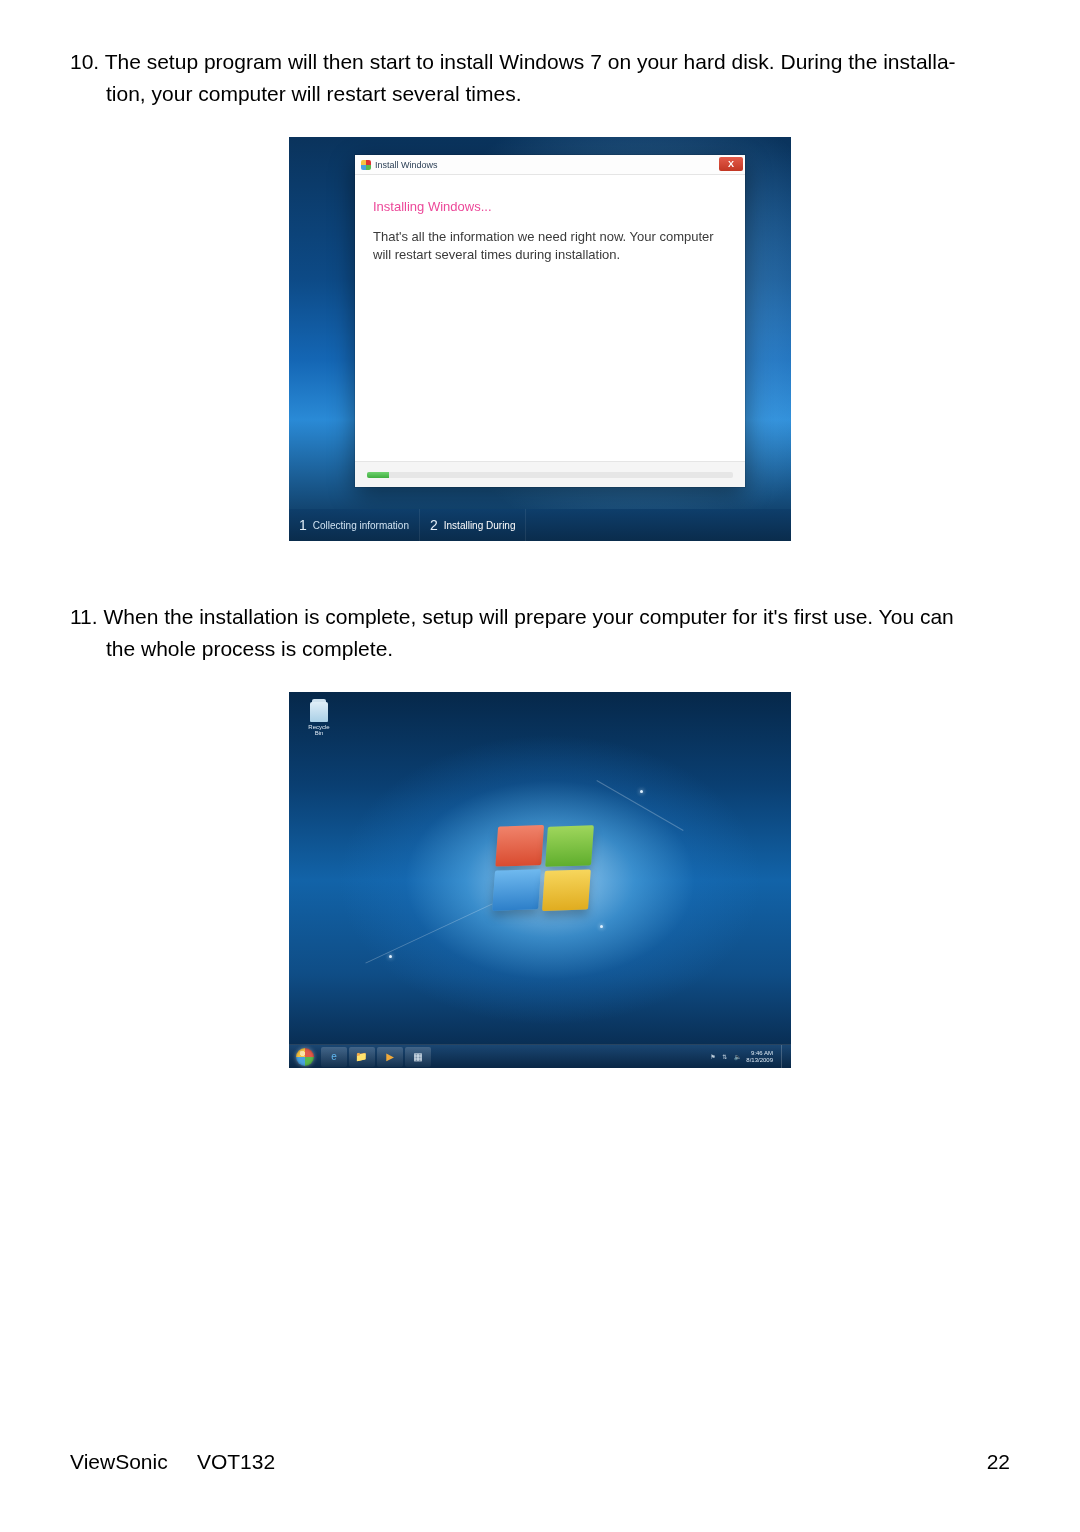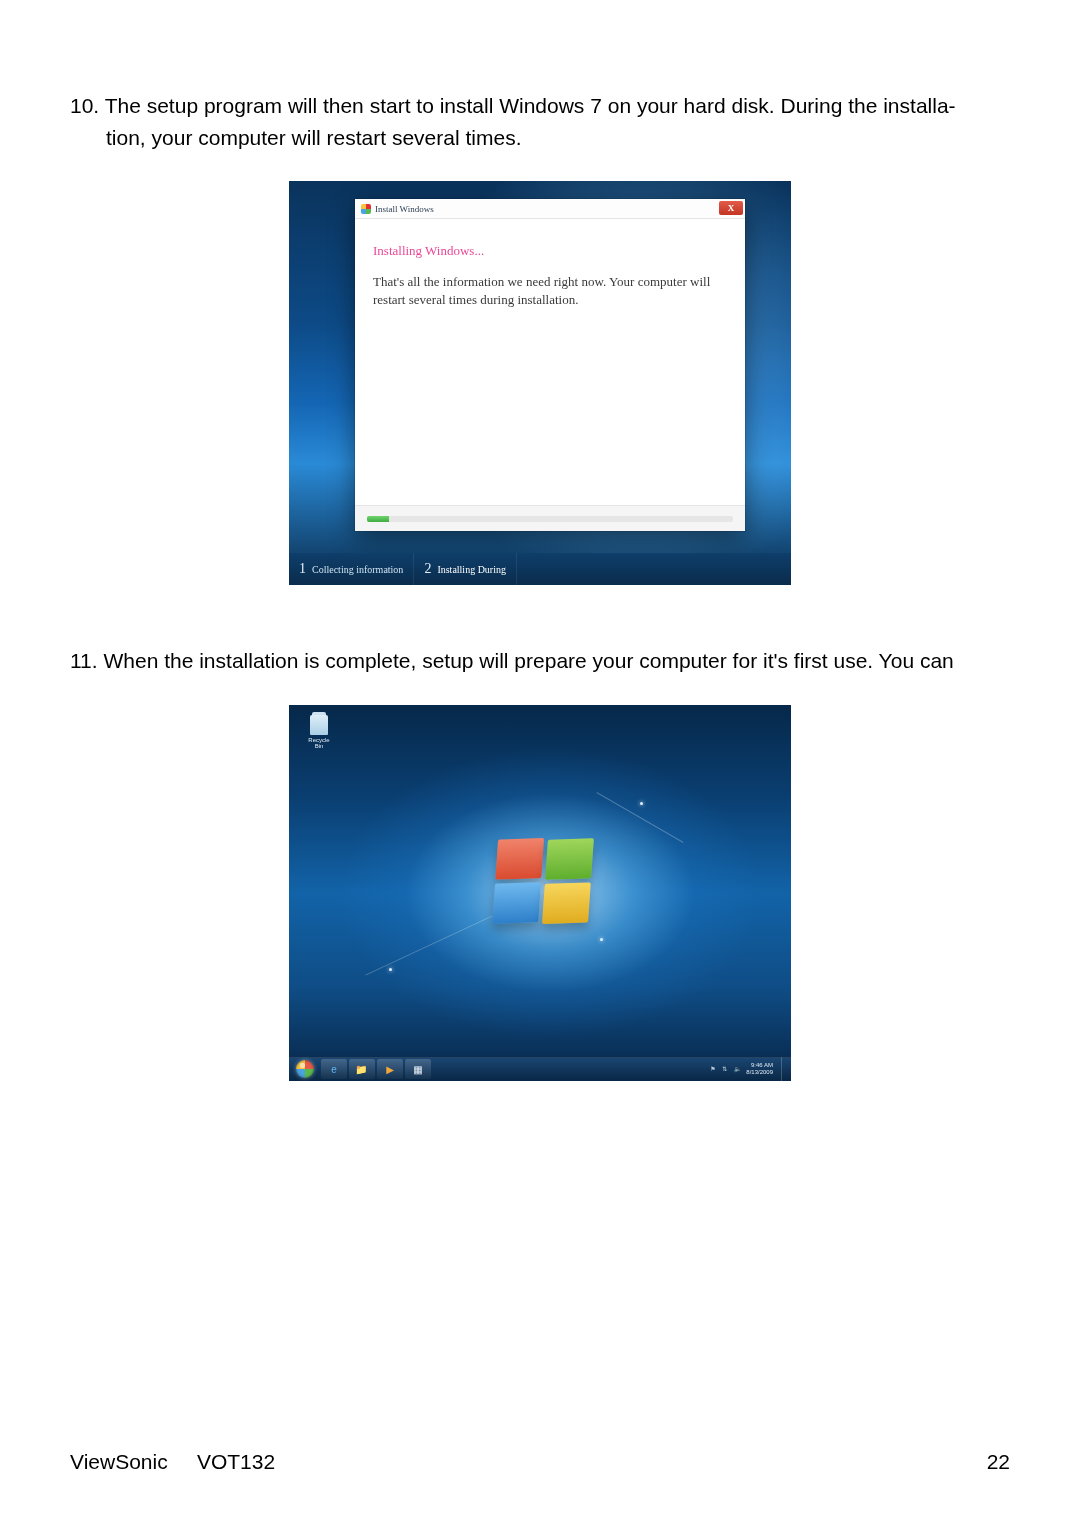--- a/index.html
+++ b/index.html
@@ -1,26 +1,26 @@
 <!DOCTYPE html>
 <html><head>
 <meta charset="utf-8">
 <style>
   * { box-sizing: border-box; margin: 0; padding: 0; }
   html, body { width: 1080px; height: 1532px; background: #fff; font-family: Arial, Helvetica, sans-serif; color: #000; }
-  .page { position: relative; width: 1080px; height: 1532px; padding: 90px 70px 40px 70px; }
+  .page { position: relative; width: 1080px; height: 1532px; padding: 46px 70px 40px 70px; }
 
   
   .instr { font-size: 21px; line-height: 1.5; margin-bottom: 28px; }
   .instr .num { display: inline; }
   .instr .hang { display: block; padding-left: 36px; text-indent: -36px; }
   .instr .cont { padding-left: 36px; }
 
   
-  .shot1-wrap { width: 502px; height: 404px; margin: 0 auto 60px auto; position: relative; overflow: hidden; font-family: Liberation Serif, serif; }
+  .shot1-wrap { width: 502px; height: 404px; margin: 0 auto 60px auto; position: relative; overflow: hidden; }
   .shot1-bg {
     position: absolute; inset: 0;
     background:
       radial-gradient(circle at 70% 45%, rgba(120,200,255,.55) 0%, rgba(120,200,255,0) 55%),
       linear-gradient(180deg,#0a335c 0%,#0d4a86 35%,#1466b4 55%,#2a8ad6 70%,#0a2c4c 100%);
   }
   .wiz { position: absolute; left: 66px; top: 18px; width: 390px; height: 332px; background: #fff; box-shadow: 0 0 0 1px rgba(0,0,0,.1), 0 8px 24px rgba(0,0,0,.45); }
   .wiz-title { height: 20px; background: #fdfdfd; border-bottom: 1px solid #e5e5e5; display:flex; align-items:center; font-size:9px; color:#2b3f55; }
   .wiz-title .ico { display:inline-block; width:10px; height:10px; margin:0 4px 0 6px; background: conic-gradient(#e03232 0 25%, #5bb94c 0 50%, #4aa2e0 0 75%, #f7c442 0 100%); border-radius:2px; }
   .wiz-close { position:absolute; right:2px; top:2px; width:24px; height:14px; background:linear-gradient(#e35b4a,#c23623); border-radius:2px; display:flex; align-items:center; justify-content:center; color:#fff; font-size:9px; font-weight:bold; }
@@ -139,20 +139,21 @@
         <span class="lbl active">Installing During</span>
       </div>
     </div>
   </div>
 
   <div class="instr">
     <span class="hang">
       <span class="num">11.</span>
       <span>When the installation is complete, setup will prepare your computer for it's first use. You can</span>
     </span>
+    <div class="cont">the whole process is complete.</div>
   </div>
 
   <div class="shot2-wrap">
     <div class="shot2-bg"></div>
     <div class="ray r1"></div>
     <div class="ray r2"></div>
     <div class="dot" style="left:20%; top:70%"></div>
     <div class="dot" style="left:70%; top:26%"></div>
     <div class="dot" style="left:62%; top:62%"></div>
 

